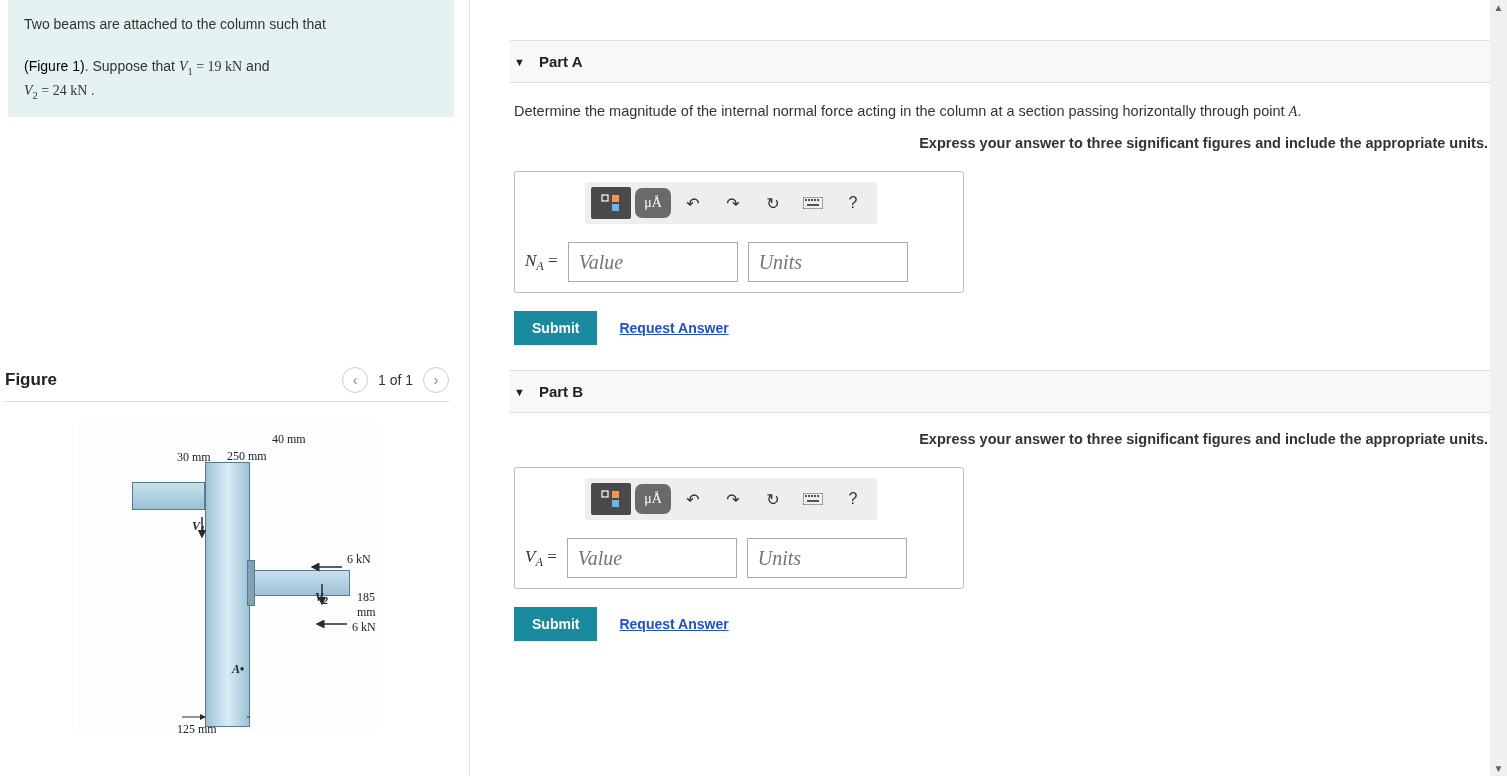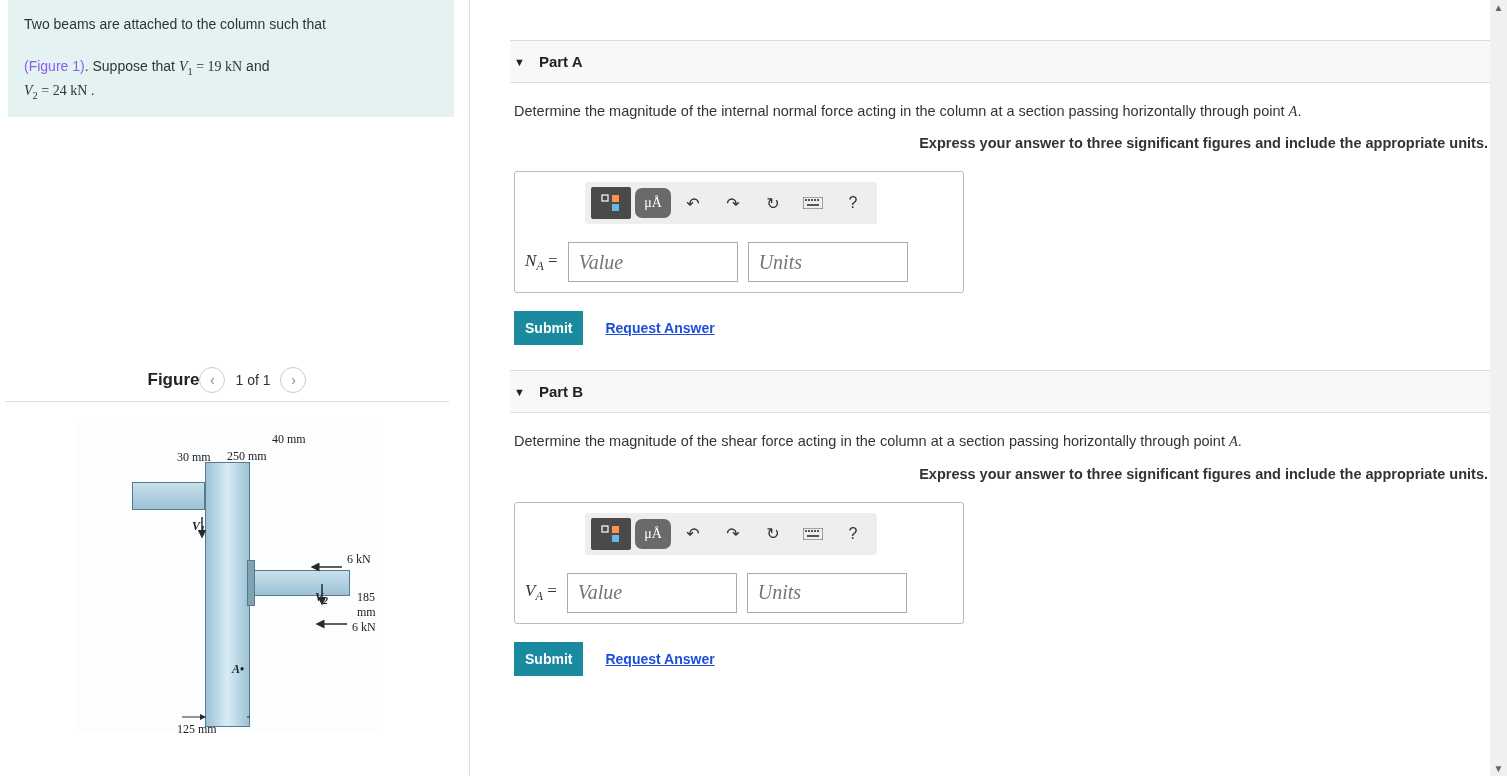--- a/index.html
+++ b/index.html
@@ -20,32 +20,32 @@
     flex-shrink: 0;
   }
   .problem-box {
     background: #e4f2f2;
     padding: 14px 16px;
     line-height: 1.5;
     color: #333;
     font-size: 14px;
     margin-left: 8px;
   }
-  .problem-box a { color: #8b5cf6; text-decoration: none; }
+  .problem-box a { color: #000000; text-decoration: none; }
   .math-var { font-family: 'Times New Roman', serif; font-style: italic; }
   .math-sub { font-size: 0.75em; vertical-align: sub; }
   .math-rm { font-family: 'Times New Roman', serif; font-style: normal; }
   .figure-section {
     margin-top: 250px;
     padding: 0 5px;
   }
   .figure-header {
     display: flex;
     align-items: center;
-    justify-content: center;
+    justify-content: space-between;
     border-bottom: 1px solid #ddd;
     padding-bottom: 8px;
     margin-bottom: 20px;
   }
   .figure-title {
     font-size: 17px;
     font-weight: bold;
     color: #222;
   }
   .figure-nav {
@@ -192,21 +192,21 @@
   .submit-row {
     display: flex;
     align-items: center;
     gap: 22px;
     margin-top: 18px;
   }
   .submit-btn {
     background: #1a8a9e;
     color: #fff;
     border: none;
-    padding: 9px 11px;
+    padding: 9px 18px;
     font-size: 14px;
     font-weight: bold;
     cursor: pointer;
   }
   .request-link {
     color: #1d4ed8;
     font-weight: bold;
     text-decoration: underline;
     font-size: 14px;
     cursor: pointer;
@@ -335,23 +335,20 @@
       </div>
     </div>
   </div>
 
   <div class="part-section">
     <div class="part-header">
       <span class="part-header-arrow">▼</span>
       <span class="part-title">Part B</span>
     </div>
     <div class="part-body">
-      <div class="question-text">
-        <span>Determine the magnitude of the shear force acting in the column at a section passing horizontally through point </span><span class="math-var">A</span><span>.</span>
-      </div>
       <div class="instruction">Express your answer to three significant figures and include the appropriate units.</div>
 
       <div class="answer-box">
         <div class="toolbar">
           <button class="tool-btn dark">
             <svg width="20" height="18" viewBox="0 0 20 18">
                 <rect x="1" y="1" width="6" height="6" fill="none" stroke="#fff" stroke-width="1.2"></rect>
                 <rect x="11" y="1" width="7" height="7" fill="#ff9248"></rect>
                 <rect x="11" y="10" width="7" height="7" fill="#6ab5e8"></rect>
               </svg>

